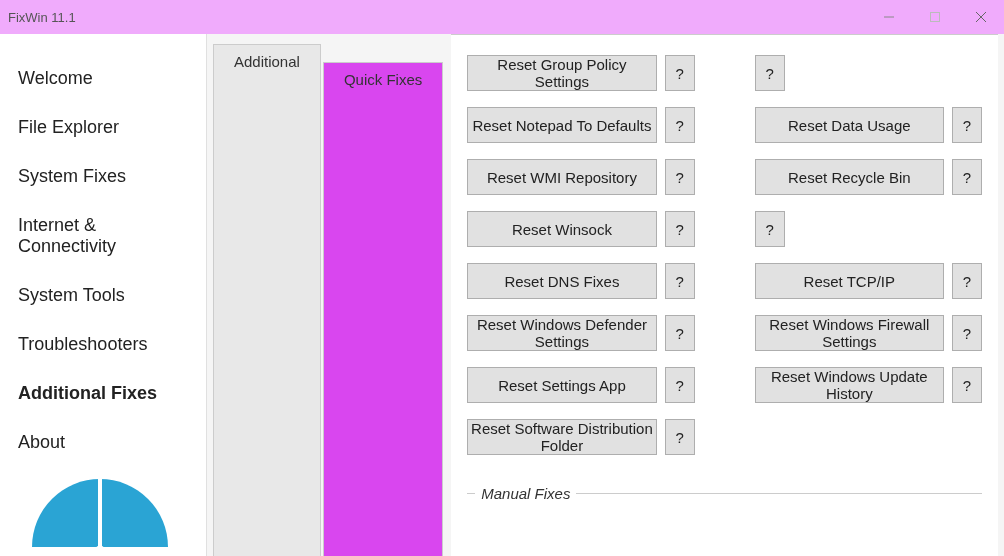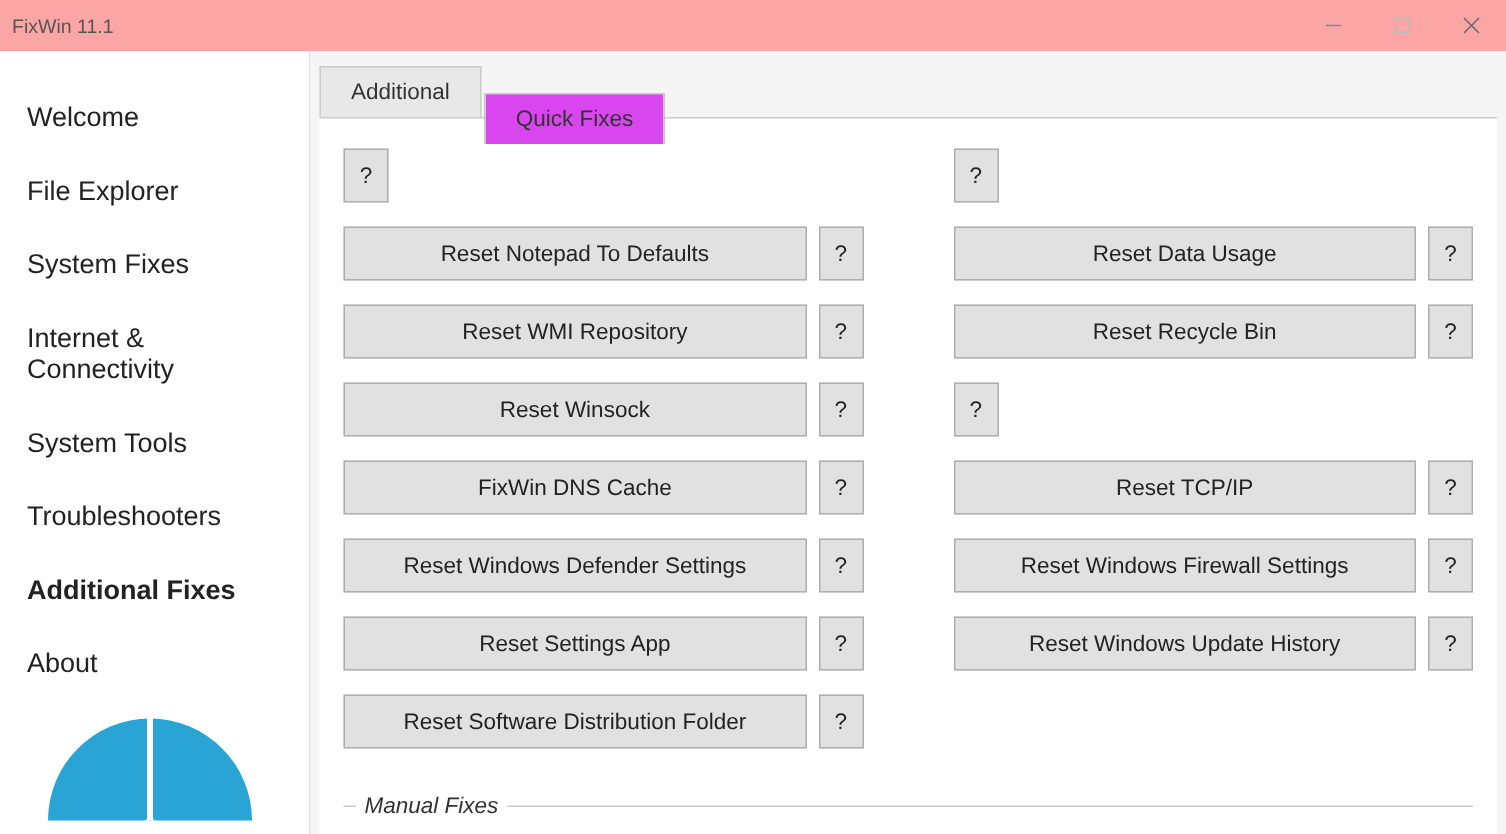--- a/index.html
+++ b/index.html
@@ -14,21 +14,21 @@
       background: #ffffff;
       overflow: hidden;
       display: flex;
       flex-direction: column;
     }
     .titlebar {
       height: 34px;
       display: flex;
       align-items: center;
       justify-content: space-between;
-      background: #fca5a5;
+      background: #f0abfc;
       padding-left: 8px;
     }
     .titlebar-title {
       font-size: 13px;
       color: #555;
     }
     .titlebar-controls {
       display: flex;
       gap: 0;
     }
@@ -75,21 +75,21 @@
     .logo-circle {
       width: 140px;
       height: 140px;
       position: relative;
       overflow: hidden;
     }
     .content {
       flex: 1;
       background: #f5f5f5;
       display: flex;
-      flex-direction: column;
+      flex-direction: row;
       overflow: hidden;
     }
     .tabs {
       display: flex;
       background: #f5f5f5;
       padding-top: 10px;
       padding-left: 6px;
     }
     .tab {
       padding: 8px 20px;
@@ -220,20 +220,21 @@
 
   <main class="content">
     <div class="tabs" id="tabs-container">
         <div class="tab">Additional</div>
         <div class="tab active">Quick Fixes</div>
       </div>
 
     <div class="tab-panel">
       <div class="grid" id="fixes-grid">
           <div class="fix-row">
+            <button class="fix-btn">Reset Group Policy Settings</button>
             <button class="help-btn">?</button>
           </div>
           <div class="fix-row">
             <button class="help-btn">?</button>
           </div>
           <div class="fix-row">
             <button class="fix-btn">Reset Notepad To Defaults</button>
             <button class="help-btn">?</button>
           </div>
           <div class="fix-row">
@@ -249,21 +250,21 @@
             <button class="help-btn">?</button>
           </div>
           <div class="fix-row">
             <button class="fix-btn">Reset Winsock</button>
             <button class="help-btn">?</button>
           </div>
           <div class="fix-row">
             <button class="help-btn">?</button>
           </div>
           <div class="fix-row">
-            <button class="fix-btn">FixWin DNS Cache</button>
+            <button class="fix-btn">Reset DNS Fixes</button>
             <button class="help-btn">?</button>
           </div>
           <div class="fix-row">
             <button class="fix-btn">Reset TCP/IP</button>
             <button class="help-btn">?</button>
           </div>
           <div class="fix-row">
             <button class="fix-btn">Reset Windows Defender Settings</button>
             <button class="help-btn">?</button>
           </div>

